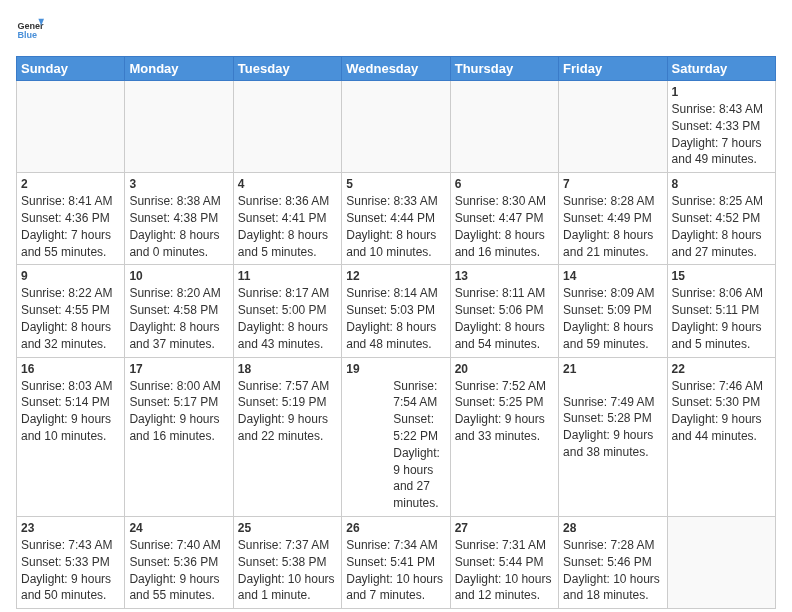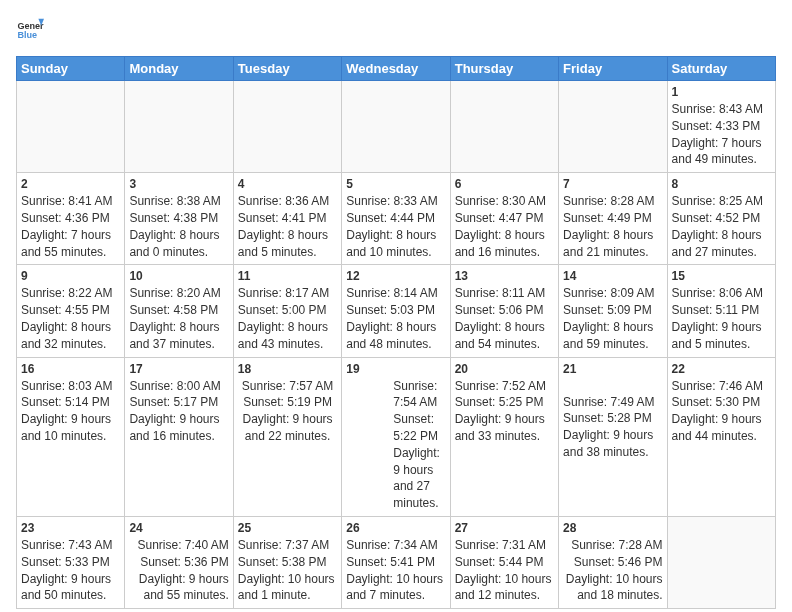--- a/index.html
+++ b/index.html
@@ -218,21 +218,21 @@
 Daylight: 9 hours and 10 minutes.</div>
         </td>
         <td>
           <span class="day-number">17</span>
           <div class="day-info" style="white-space: pre-line;">Sunrise: 8:00 AM
 Sunset: 5:17 PM
 Daylight: 9 hours and 16 minutes.</div>
         </td>
         <td>
           <span class="day-number">18</span>
-          <div class="day-info" style="white-space: pre-line; text-align: center;">Sunrise: 7:57 AM
+          <div class="day-info" style="white-space: pre-line;">Sunrise: 7:57 AM
 Sunset: 5:19 PM
 Daylight: 9 hours and 22 minutes.</div>
         </td>
         <td>
           <span class="day-number">19</span>
           <div class="day-info" style="white-space: pre-line; margin-left: 47px;">Sunrise: 7:54 AM
 Sunset: 5:22 PM
 Daylight: 9 hours and 27 minutes.</div>
         </td>
         <td>
@@ -256,21 +256,21 @@
       </tr>
       <tr class="week-row">
         <td>
           <span class="day-number">23</span>
           <div class="day-info" style="white-space: pre-line;">Sunrise: 7:43 AM
 Sunset: 5:33 PM
 Daylight: 9 hours and 50 minutes.</div>
         </td>
         <td>
           <span class="day-number">24</span>
-          <div class="day-info" style="white-space: pre-line; text-align: right;">Sunrise: 7:40 AM
+          <div class="day-info" style="white-space: pre-line;">Sunrise: 7:40 AM
 Sunset: 5:36 PM
 Daylight: 9 hours and 55 minutes.</div>
         </td>
         <td>
           <span class="day-number">25</span>
           <div class="day-info" style="white-space: pre-line;">Sunrise: 7:37 AM
 Sunset: 5:38 PM
 Daylight: 10 hours and 1 minute.</div>
         </td>
         <td>
@@ -280,20 +280,20 @@
 Daylight: 10 hours and 7 minutes.</div>
         </td>
         <td>
           <span class="day-number">27</span>
           <div class="day-info" style="white-space: pre-line;">Sunrise: 7:31 AM
 Sunset: 5:44 PM
 Daylight: 10 hours and 12 minutes.</div>
         </td>
         <td>
           <span class="day-number">28</span>
-          <div class="day-info" style="white-space: pre-line; text-align: right;">Sunrise: 7:28 AM
+          <div class="day-info" style="white-space: pre-line;">Sunrise: 7:28 AM
 Sunset: 5:46 PM
 Daylight: 10 hours and 18 minutes.</div>
         </td>
         <td class="empty"></td>
       </tr>
     </tbody>
 </table>
 
 </body></html>

